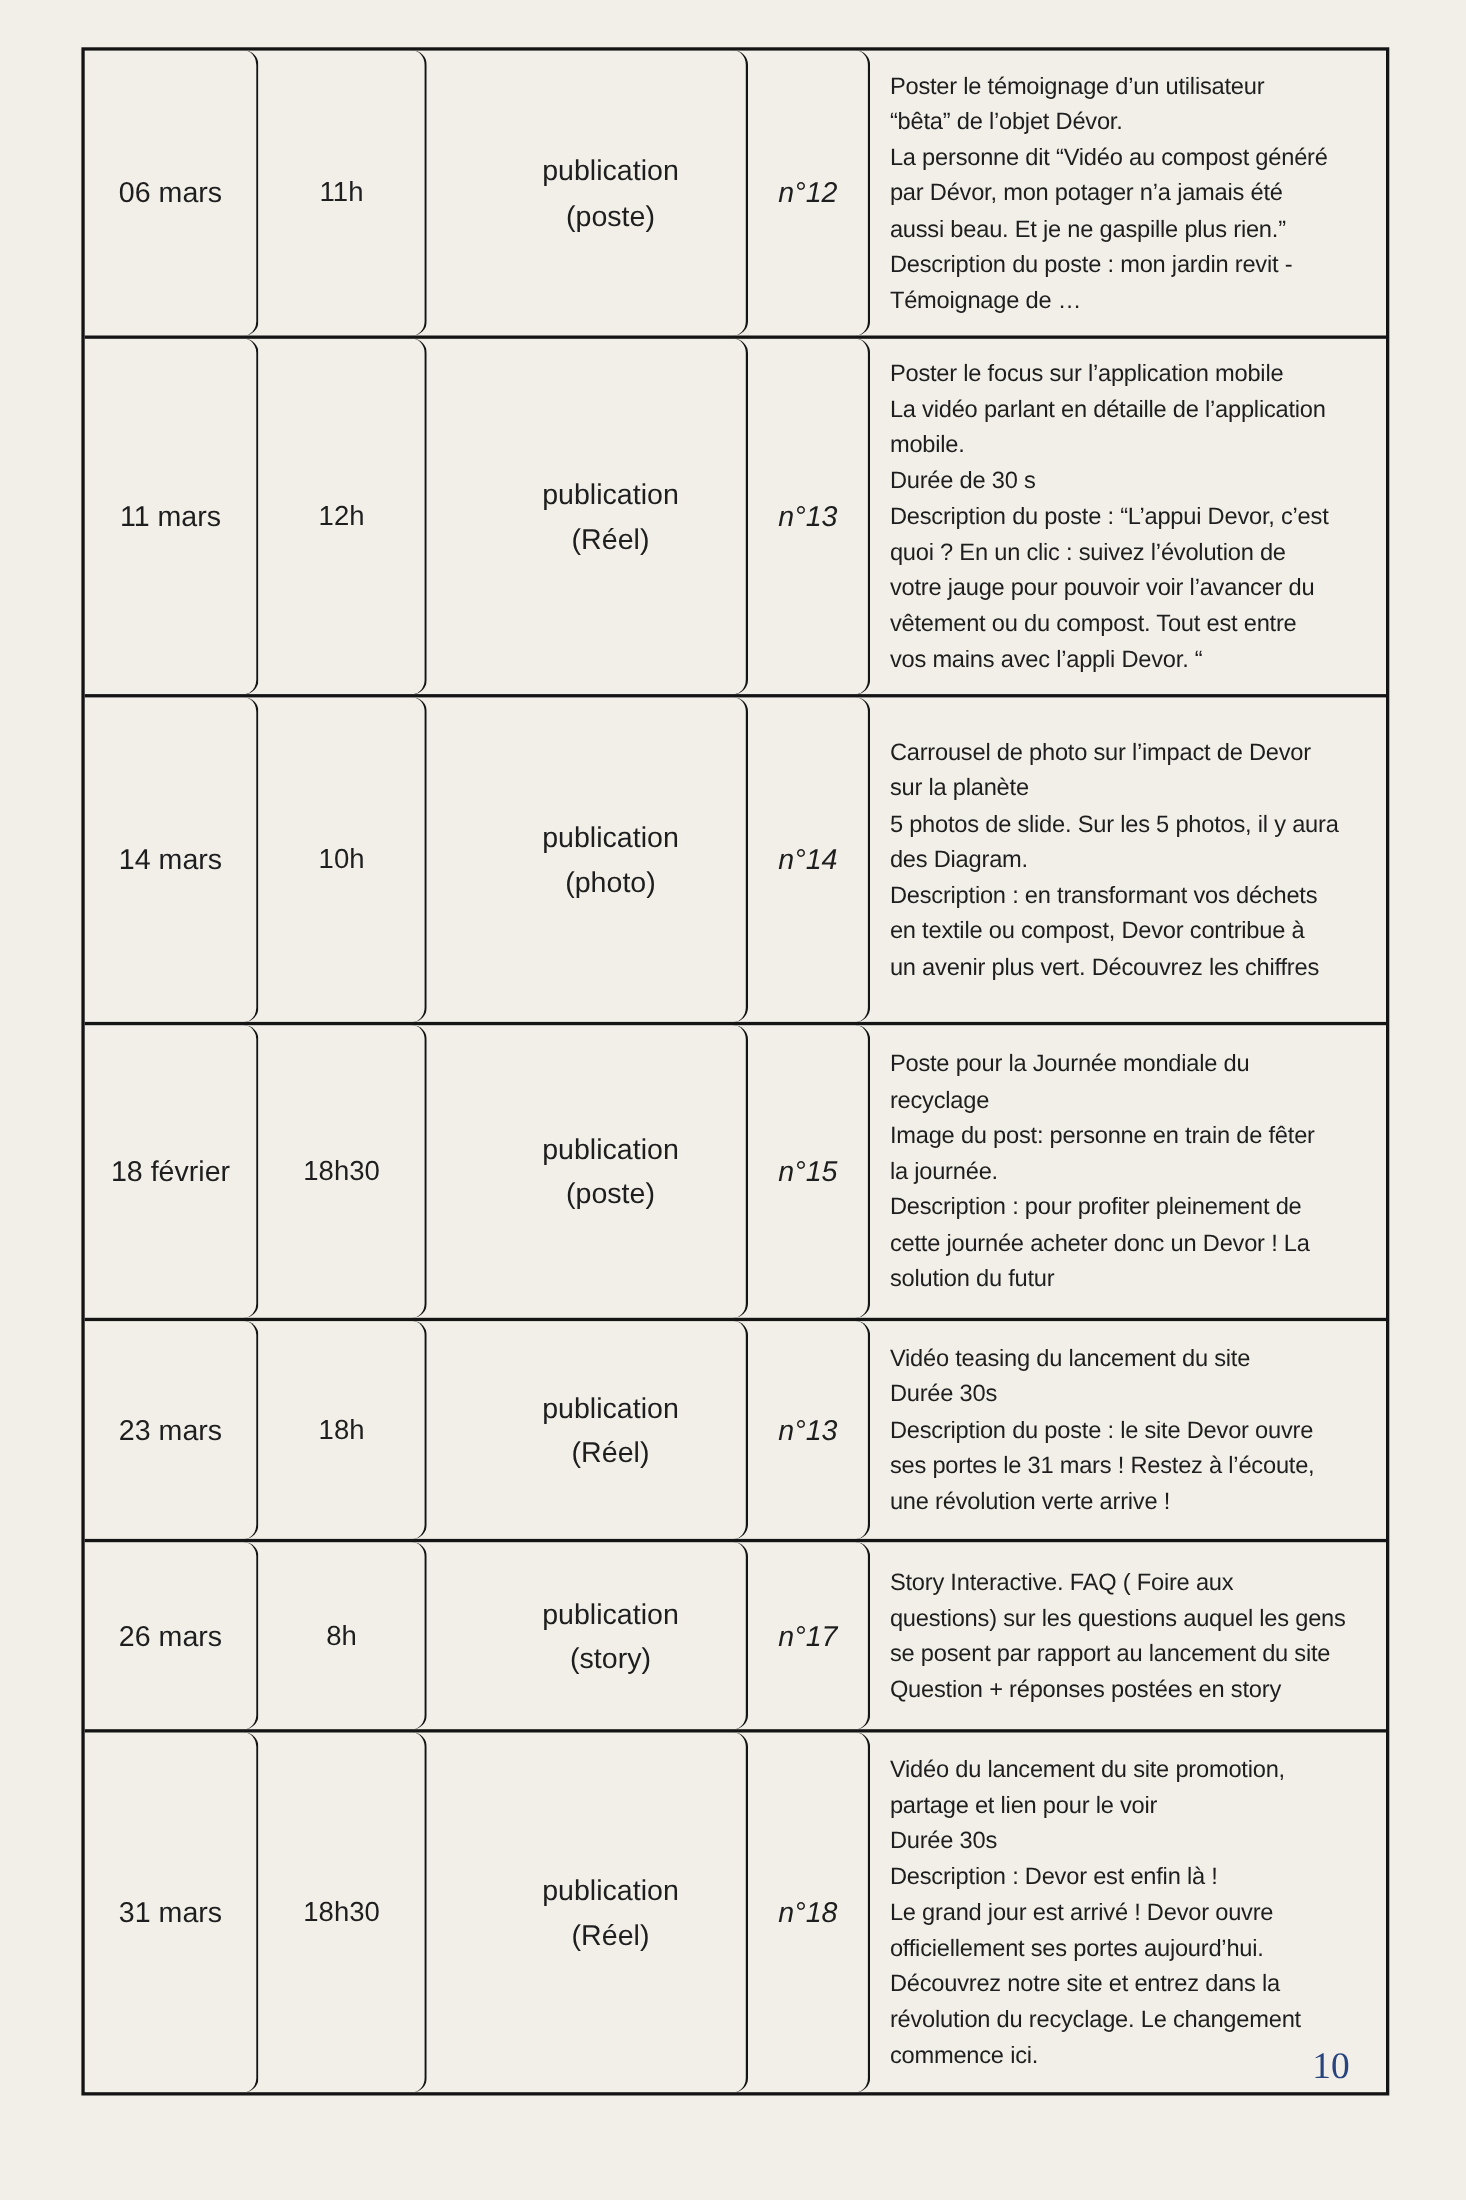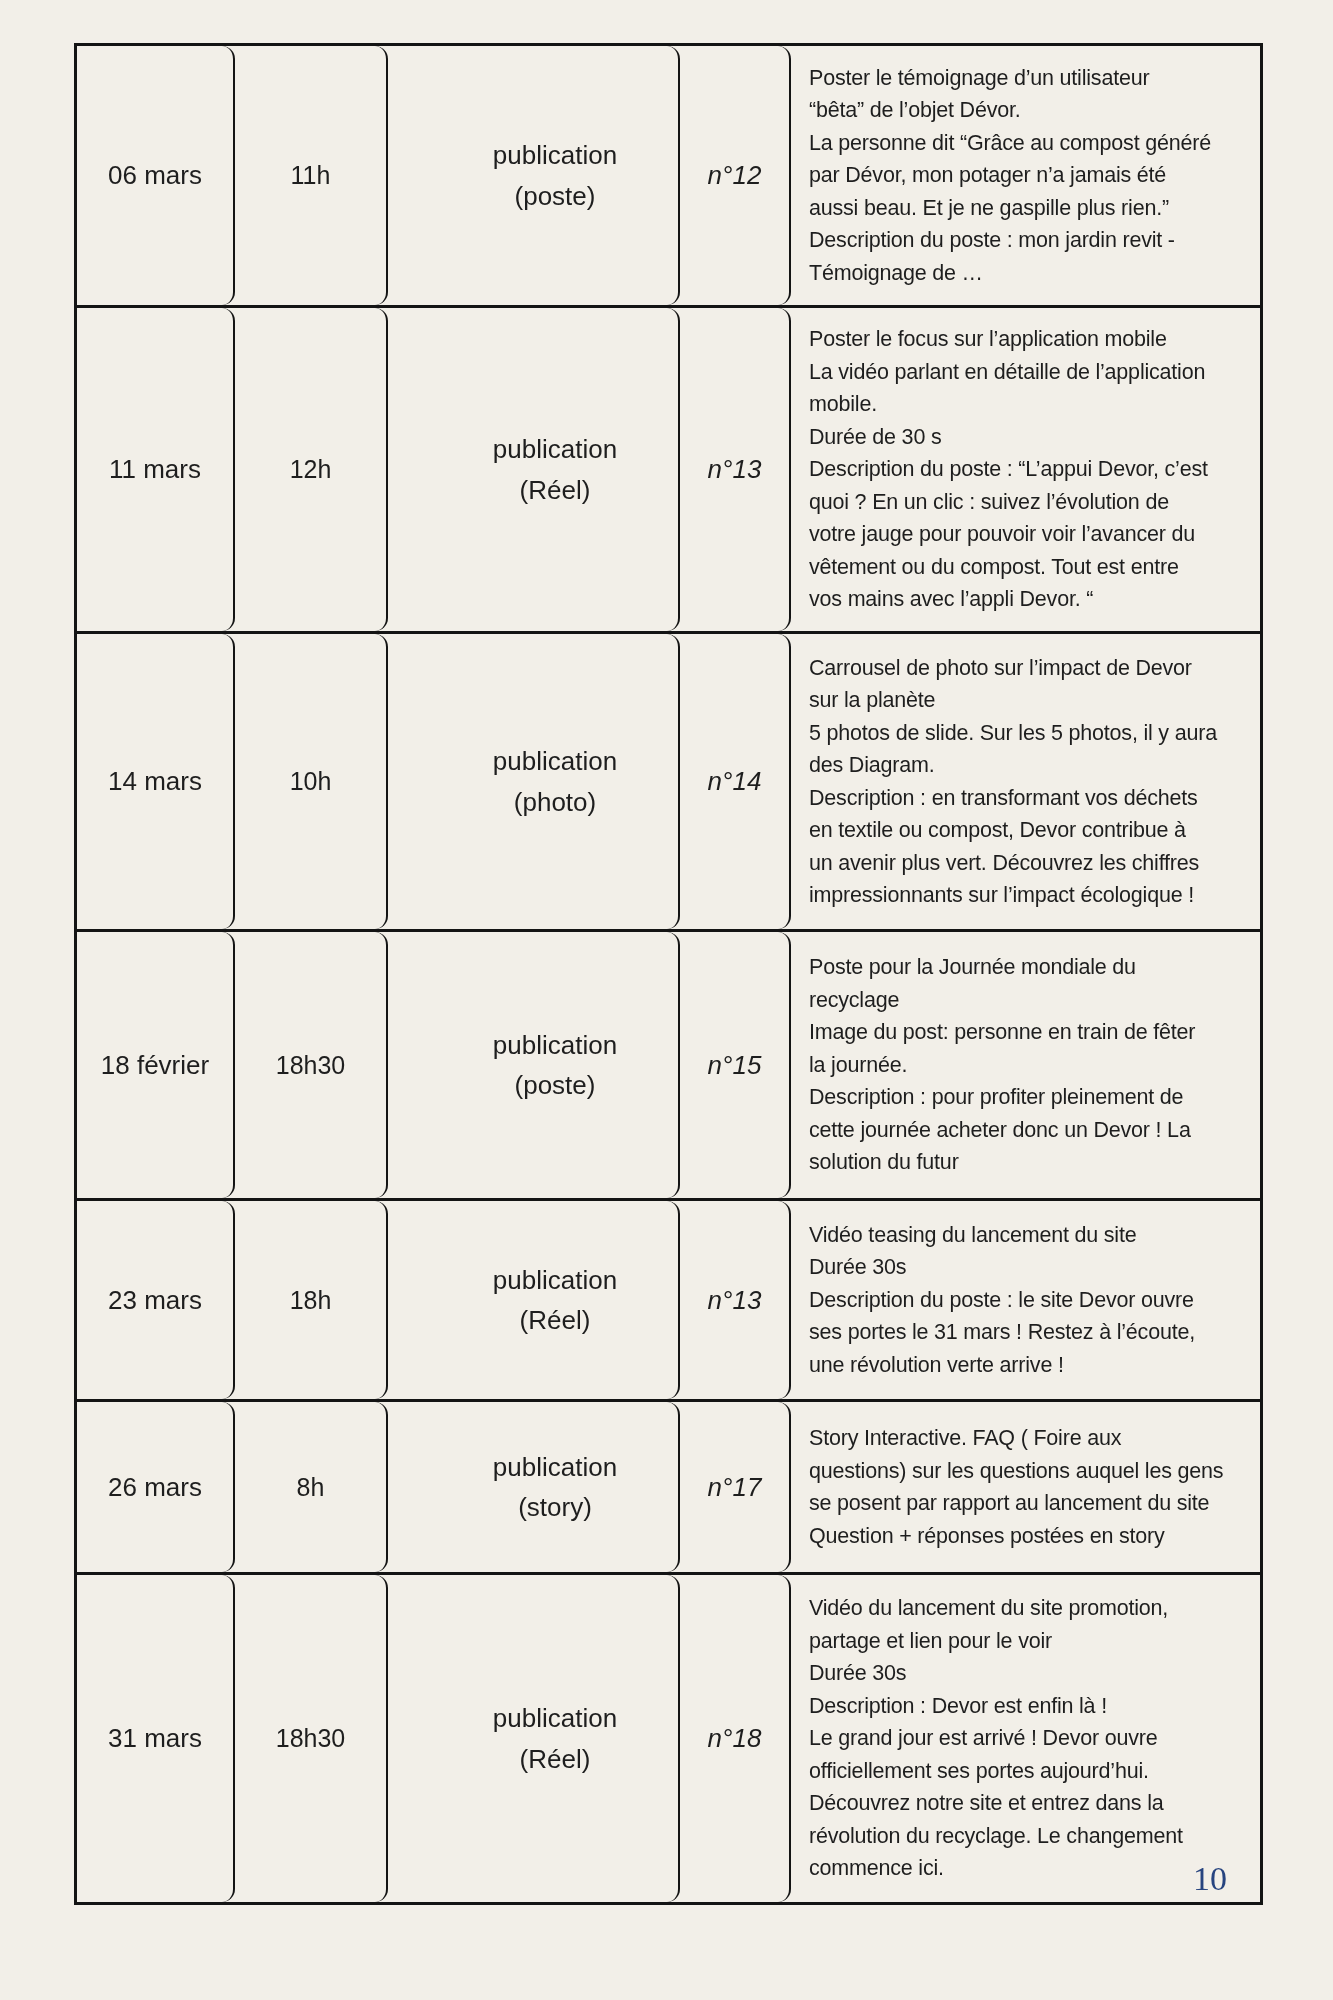--- a/index.html
+++ b/index.html
@@ -88,21 +88,21 @@
     <div class="cell c-date">06 mars</div>
     <div class="cell c-time">11h</div>
     <div class="cell c-type">
           <div>publication</div>
           <div>(poste)</div>
         </div>
     <div class="cell c-num">n°12</div>
     <div class="cell c-desc">
           <div class="desc-line">Poster le témoignage d’un utilisateur</div>
           <div class="desc-line">“bêta” de l’objet Dévor.</div>
-          <div class="desc-line">La personne dit “Grâce au compost généré</div>
+          <div class="desc-line">La personne dit “Vidéo au compost généré</div>
           <div class="desc-line">par Dévor, mon potager n’a jamais été</div>
           <div class="desc-line">aussi beau. Et je ne gaspille plus rien.”</div>
           <div class="desc-line">Description du poste : mon jardin revit -</div>
           <div class="desc-line">Témoignage de …</div>
         </div>
   </div>
 
   <div class="row">
     <div class="cell c-date">11 mars</div>
     <div class="cell c-time">12h</div>
@@ -133,21 +133,20 @@
         </div>
     <div class="cell c-num">n°14</div>
     <div class="cell c-desc">
           <div class="desc-line">Carrousel de photo sur l’impact de Devor</div>
           <div class="desc-line">sur la planète</div>
           <div class="desc-line">5 photos de slide. Sur les 5 photos, il y aura</div>
           <div class="desc-line">des Diagram.</div>
           <div class="desc-line">Description : en transformant vos déchets</div>
           <div class="desc-line">en textile ou compost, Devor contribue à</div>
           <div class="desc-line">un avenir plus vert. Découvrez les chiffres</div>
-          <div class="desc-line">impressionnants sur l’impact écologique !</div>
         </div>
   </div>
 
   <div class="row">
     <div class="cell c-date">18 février</div>
     <div class="cell c-time">18h30</div>
     <div class="cell c-type">
           <div>publication</div>
           <div>(poste)</div>
         </div>

